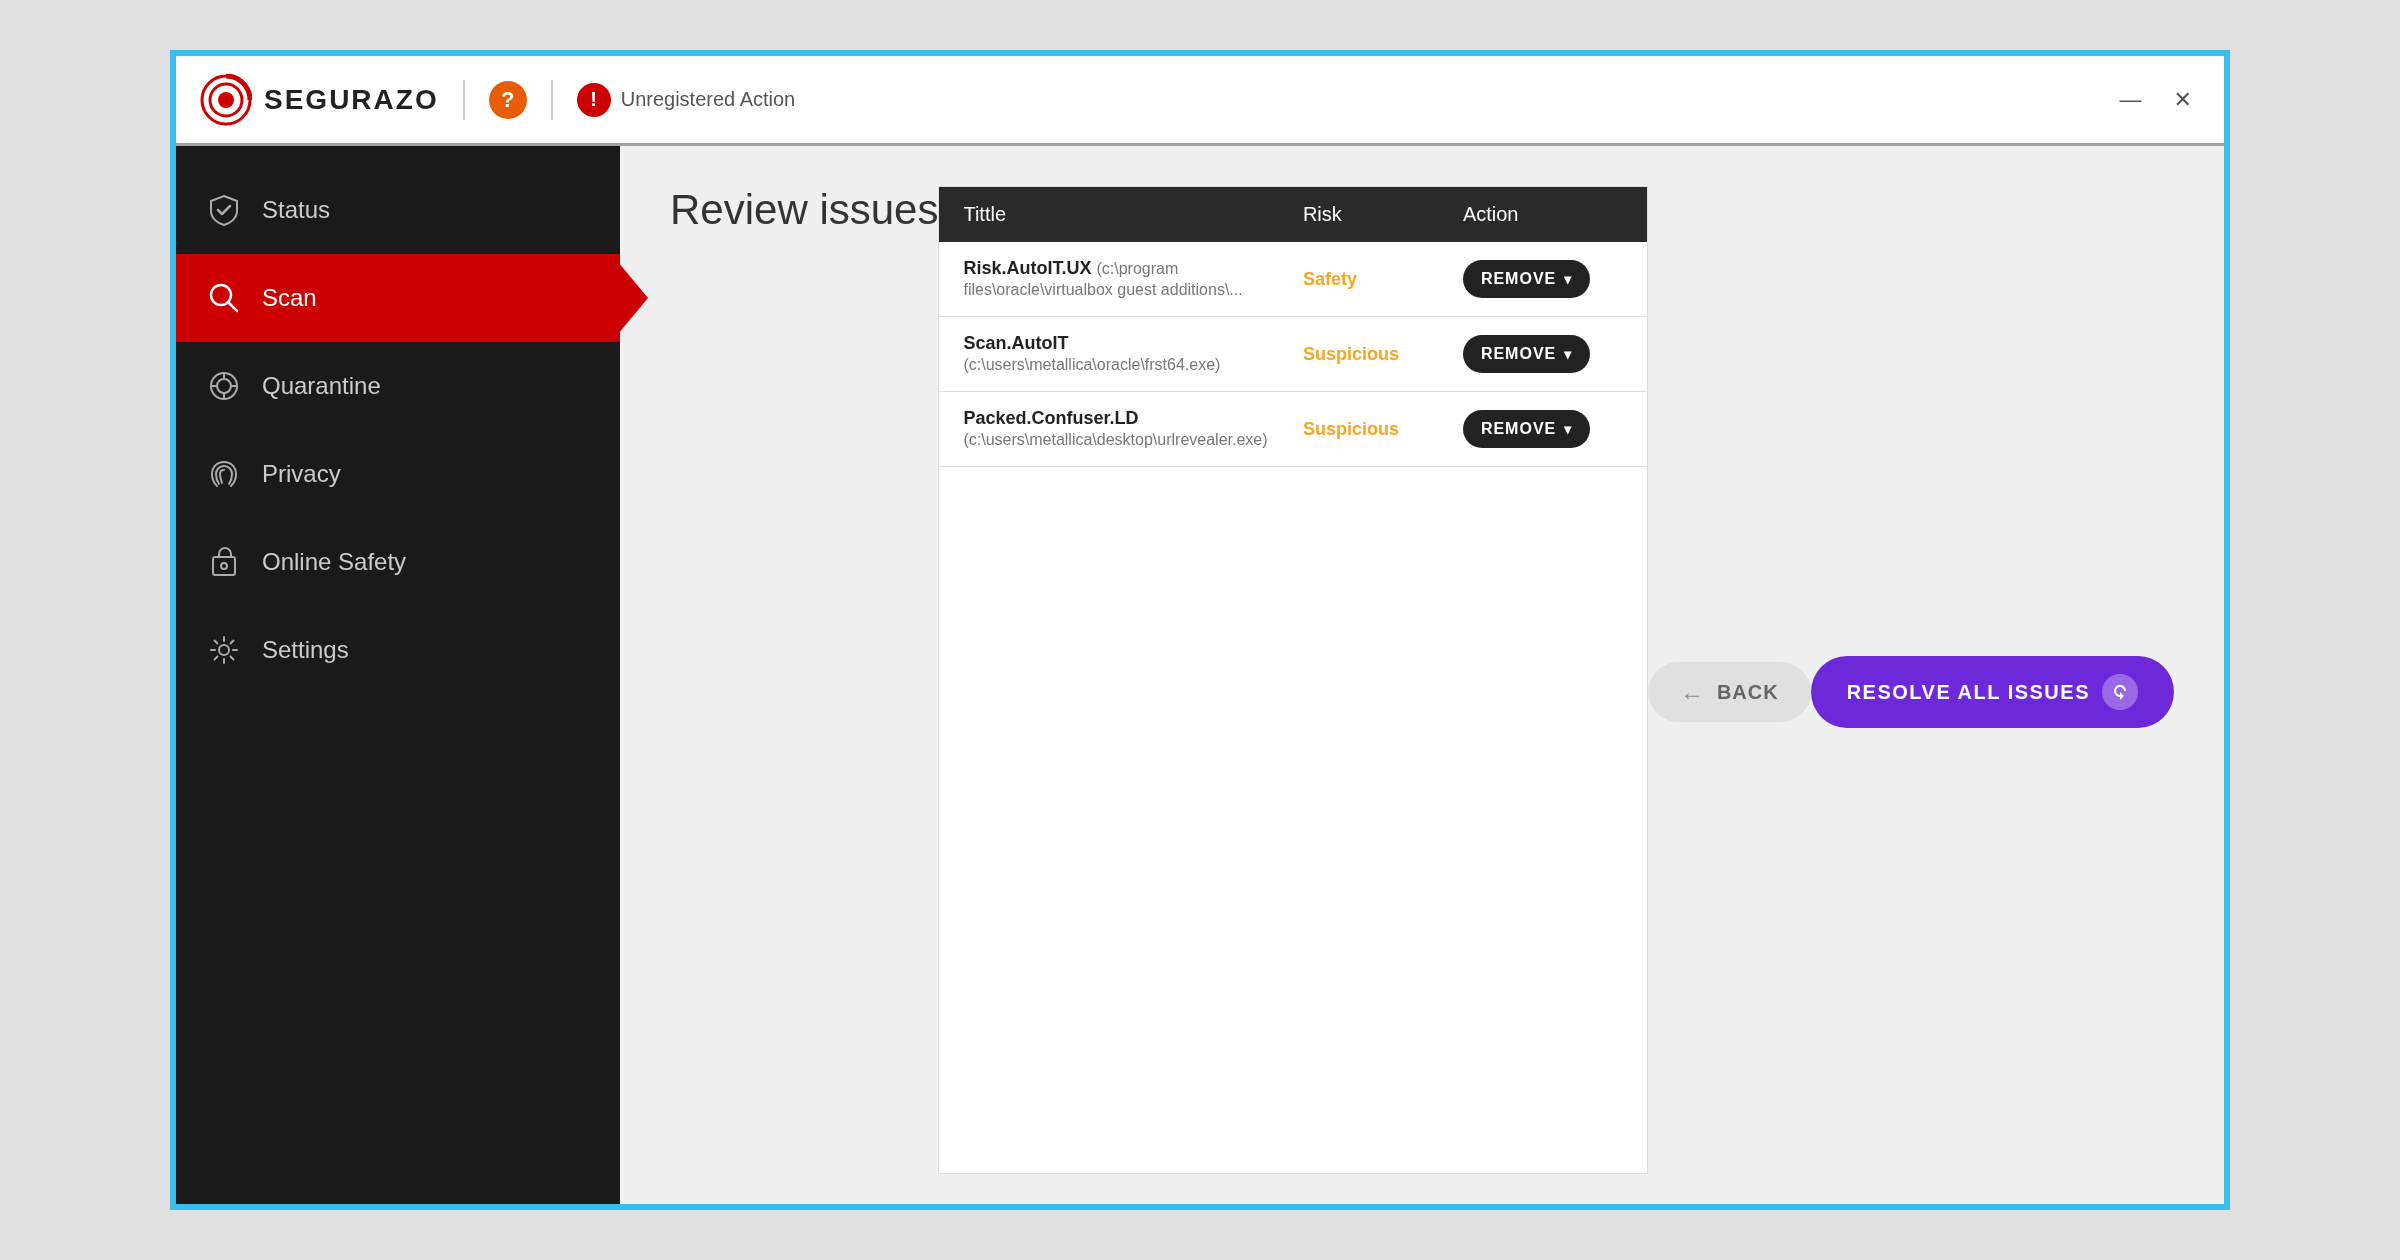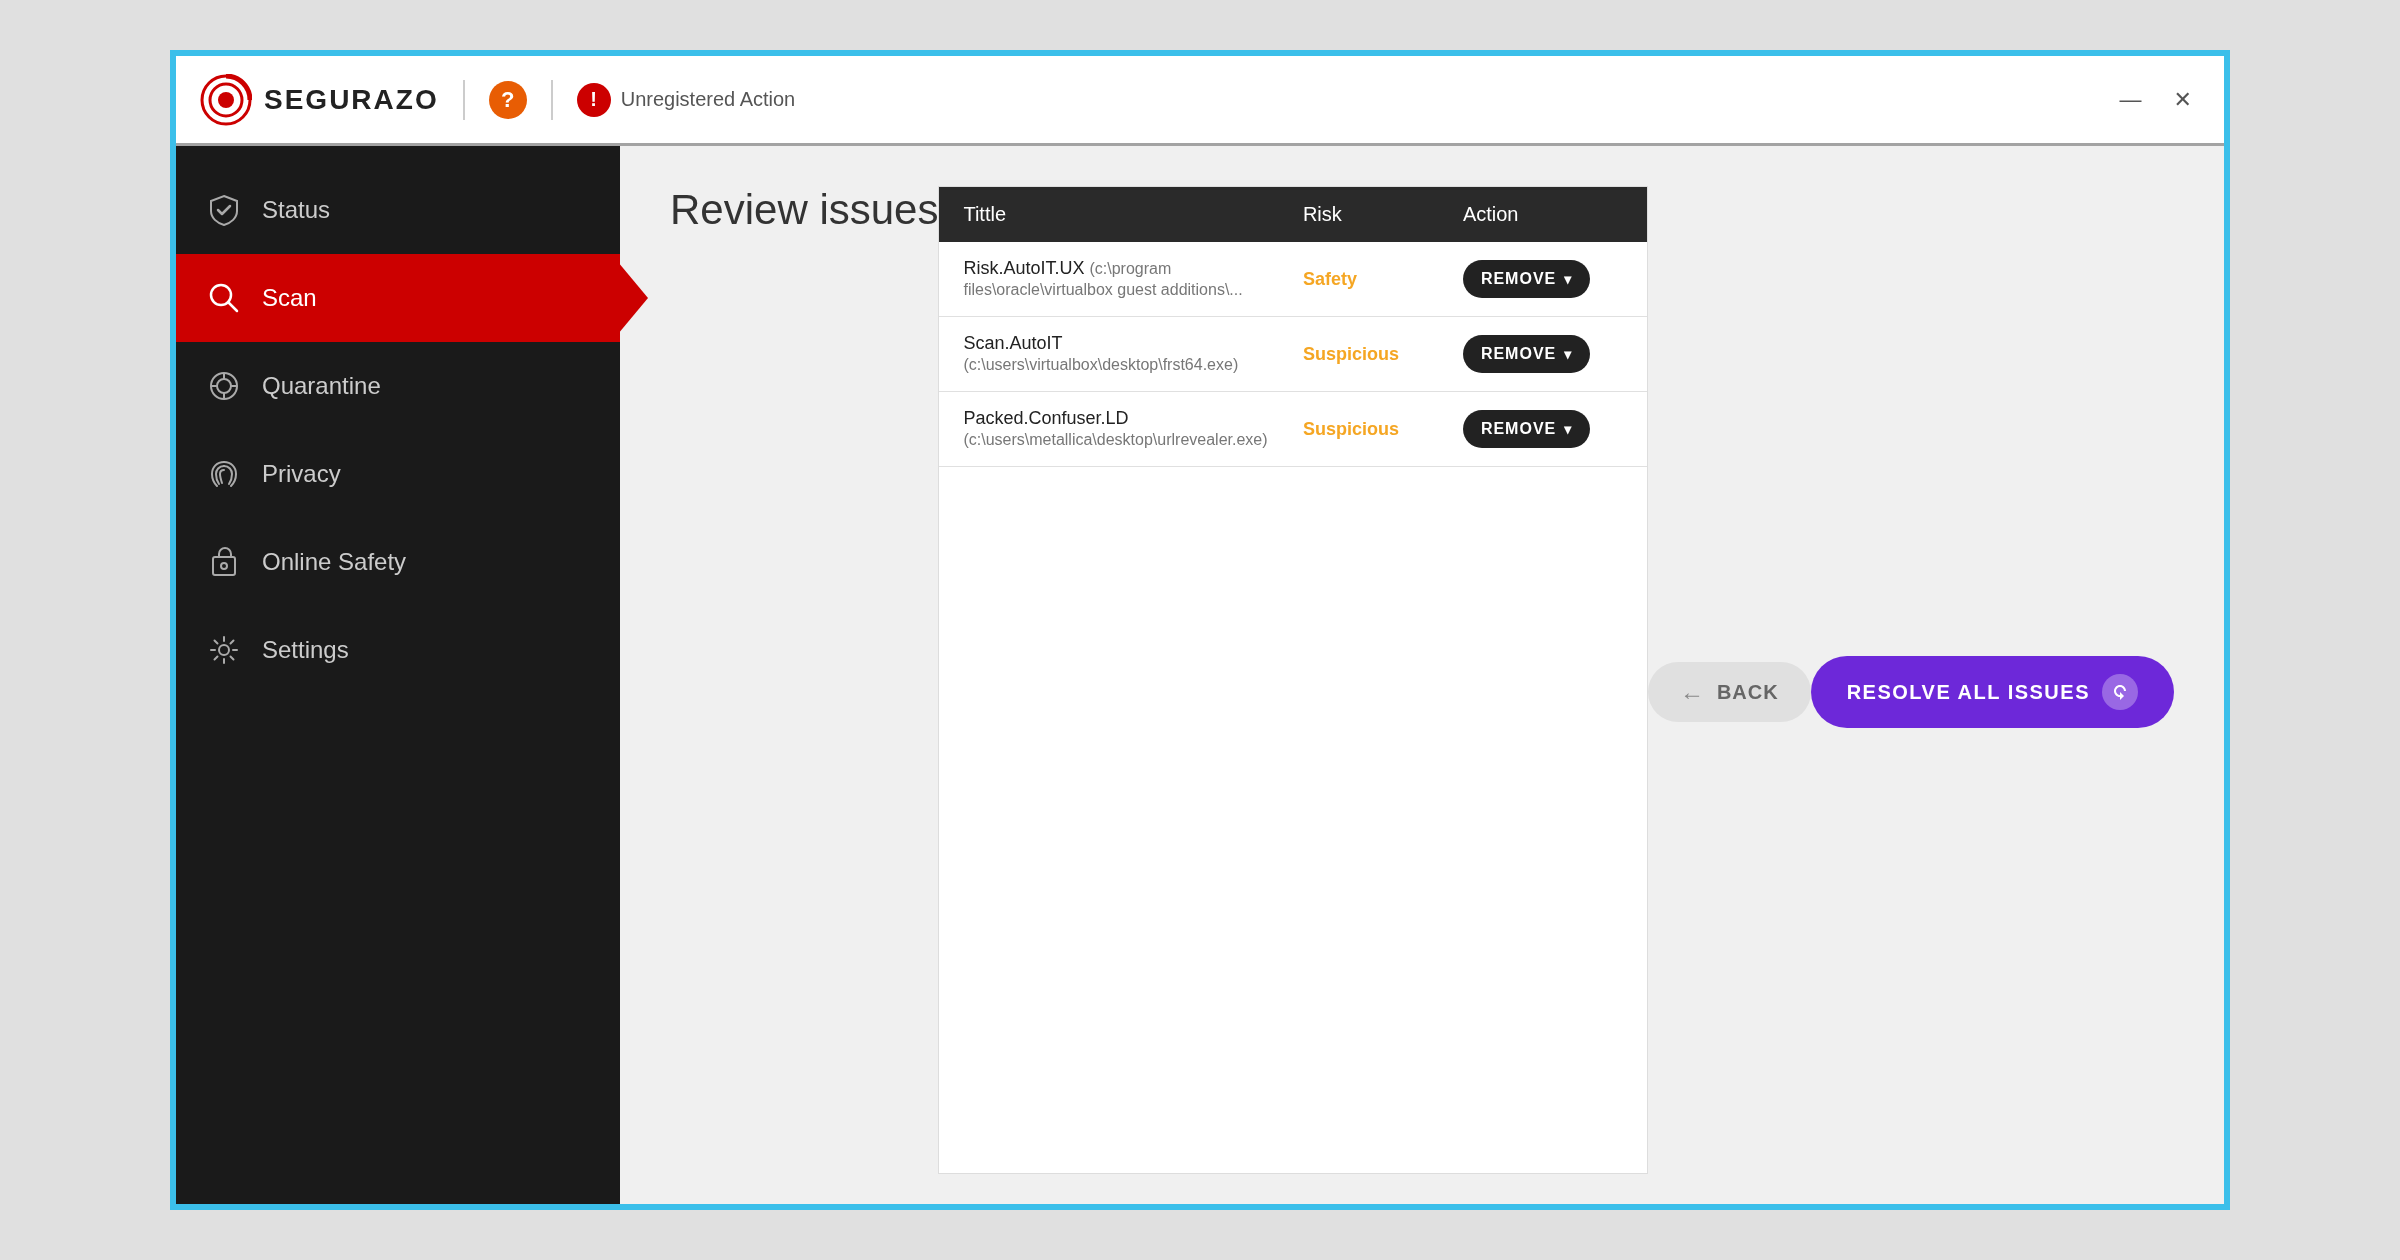--- a/index.html
+++ b/index.html
@@ -248,21 +248,21 @@
       border-bottom: 1px solid #e0e0e0;
     }
 
     .cell-title {
       flex: 1;
       font-size: 18px;
       color: #333;
     }
 
     .threat-name {
-      font-weight: 400;
+      font-weight: 700;
       color: #222;
     }
 
     .threat-path {
       color: #777;
       font-size: 16px;
     }
 
     .cell-risk {
       width: 160px;
@@ -479,21 +479,21 @@
             <div class="cell-action">
               <button class="remove-btn">
                 REMOVE <span class="dropdown-arrow">▾</span>
               </button>
             </div>
           </div>
 
           <div class="table-row">
             <div class="cell-title">
               <span class="threat-name">Scan.AutoIT</span>
-              <span class="threat-path"> (c:\users\virtualbox\desktop\frst64.exe)</span>
+              <span class="threat-path"> (c:\users\metallica\oracle\frst64.exe)</span>
             </div>
             <div class="cell-risk risk-suspicious">Suspicious</div>
             <div class="cell-action">
               <button class="remove-btn">
                 REMOVE <span class="dropdown-arrow">▾</span>
               </button>
             </div>
           </div>
 
           <div class="table-row">

